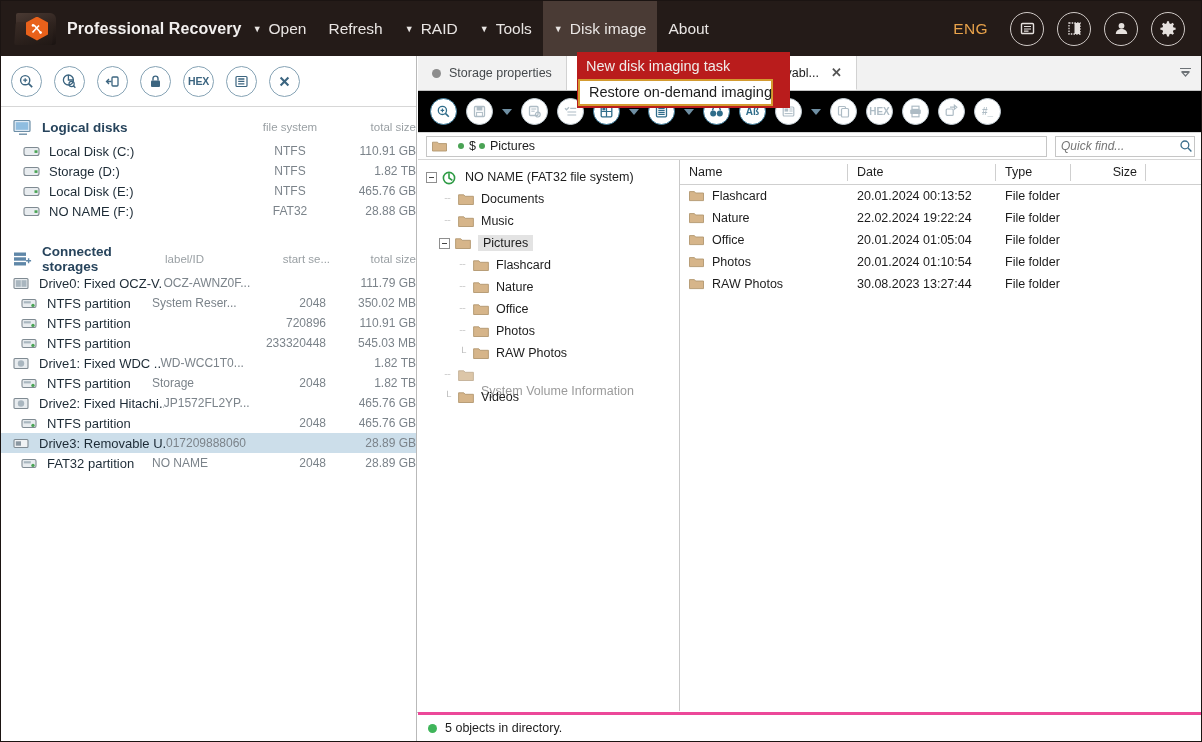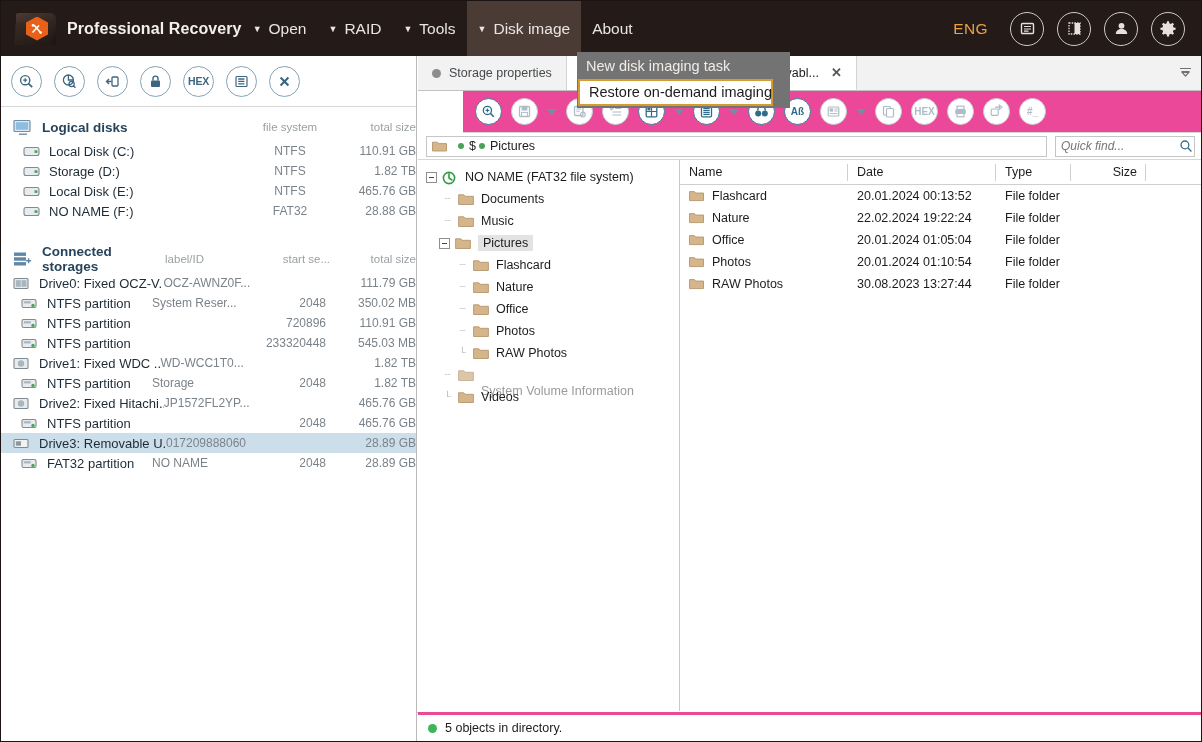--- a/index.html
+++ b/index.html
@@ -66,21 +66,21 @@
     width: 34px; height: 34px; border-radius: 50%;
     border: 1.6px solid #cfc9c6; margin-right: 13px;
     display: flex; align-items: center; justify-content: center;
     flex: none; color: #e6e1de;
   }
   .hdr-round:last-child { margin-right: 16px; }
 
   
   #disk-image-menu {
     position: absolute; top: 51px; left: 576px; width: 213px;
-    background: #737373; z-index: 60;
+    background: #b91c1c; z-index: 60;
     padding: 2px 16px 2px 0;
   }
   .menu-row {
     height: 25px; line-height: 25px; padding-left: 9px;
     color: #f0ece9; font-size: 14.5px; white-space: nowrap; cursor: default;
   }
   .menu-row.selected {
     background: #ffffff; color: #1d1d1d;
     border: 2px solid #d39b30; height: 27px; line-height: 23px;
     margin: 0 1px;
@@ -148,21 +148,21 @@
   .tab .dot {
     width: 9px; height: 9px; border-radius: 50%; background: #8d8d8d;
     margin-right: 8px; flex: none;
   }
   .tab .tab-x { margin-left: 12px; color: #555; font-size: 13px; font-weight: bold; }
   #tab-filler { flex: 1 1 auto; background: #f2f2f2; display: flex; align-items: center; justify-content: flex-end; padding-right: 10px; }
   #tab-overflow { color: #6d7276; font-size: 13px; }
 
   #right-toolbar {
     height: 42px; display: flex; align-items: center; padding-left: 12px;
-    border-bottom: 1px solid #d7d7d7; background: #ec4899; margin-left: 45px;
+    border-bottom: 1px solid #d7d7d7; background: #000000;
   }
   .r-btn {
     width: 27px; height: 27px; border-radius: 50%;
     border: 1.3px solid #8fadbe; color: #41708c;
     display: flex; align-items: center; justify-content: center;
     margin-right: 9px; flex: none; background: #fff;
   }
   .r-btn.dim { border-color: #c3ced5; color: #aebcc5; }
   .r-btn.solid { border-color: #3b7a99; color: #2f6c8a; }
   .r-btn.txt { font-size: 10px; font-weight: bold; }
@@ -267,20 +267,23 @@
         <circle cx="10.6" cy="10.6" r="1.3" fill="#fff"></circle>
       </svg>
     </div>
   </div>
   <div id="app-title">Professional Recovery</div>
 
   <div class="hdr-menu">
     <div class="hdr-item">
       <span class="caret">▼</span>
       <span>Open</span>
+    </div>
+    <div class="hdr-item">
+      <span>Refresh</span>
     </div>
     <div class="hdr-item">
       <span class="caret">▼</span>
       <span>RAID</span>
     </div>
     <div class="hdr-item">
       <span class="caret">▼</span>
       <span>Tools</span>
     </div>
     <div class="hdr-item active">

